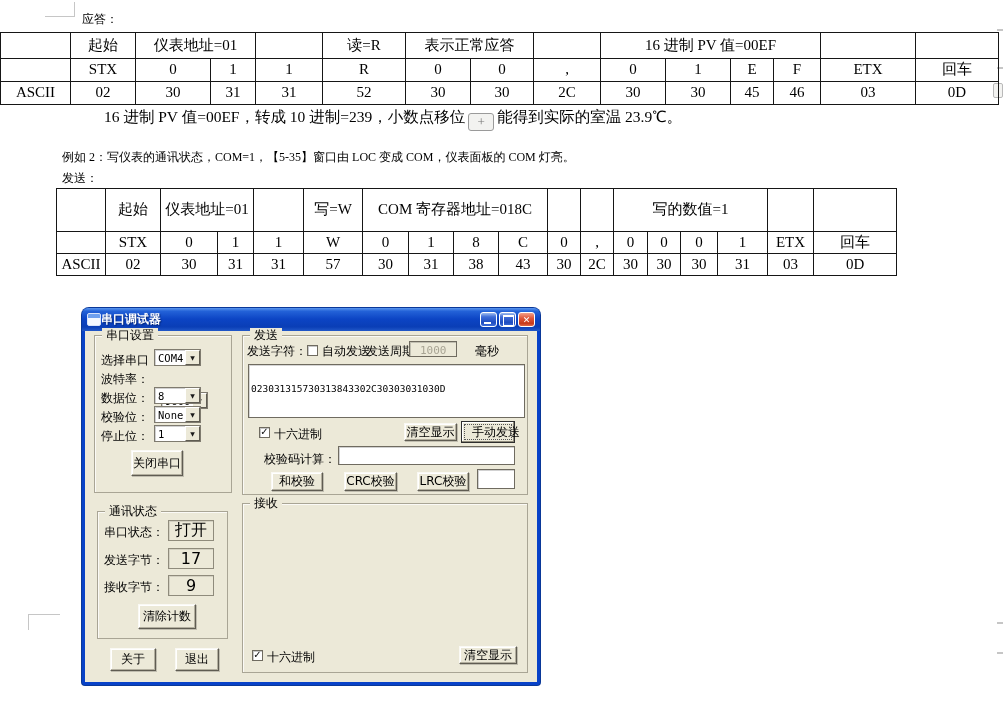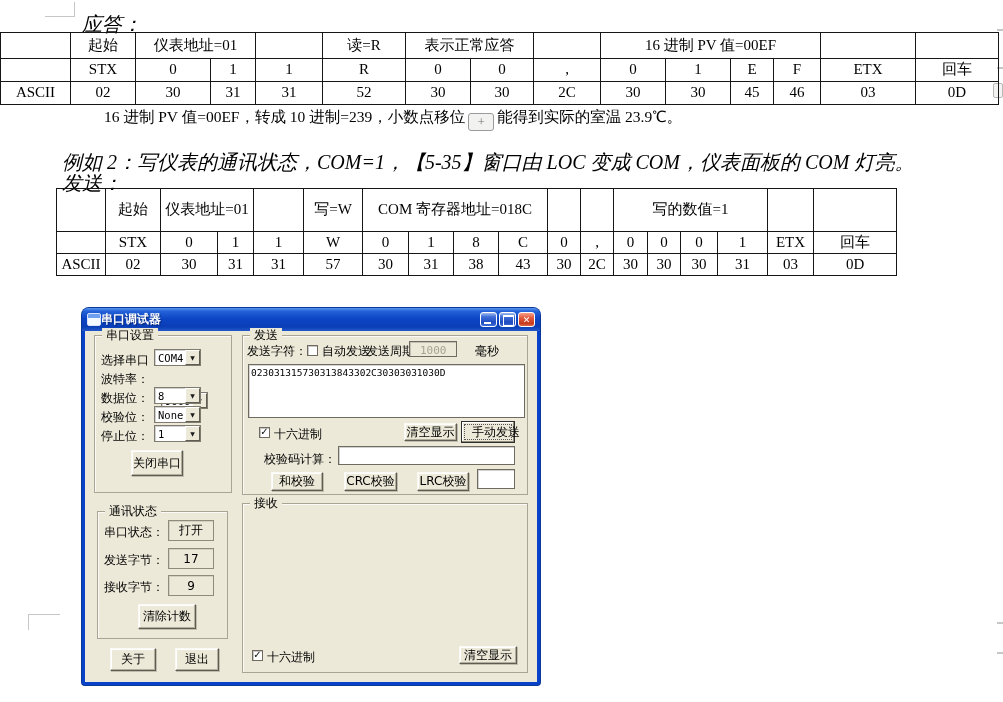--- a/index.html
+++ b/index.html
@@ -1,21 +1,21 @@
 <!DOCTYPE html>
 <html><head>
 <meta charset="utf-8">
 <style>
   * { margin:0; padding:0; box-sizing:border-box; }
   body { background:#fff; }
   .page { position:relative; width:1003px; height:702px; background:#ffffff; overflow:hidden;
           font-family:"Liberation Serif", serif; color:#000; }
 
   
-  .doc-line { position:absolute; font-size:20px; white-space:nowrap;font-style:italic; }
+  .doc-line { position:absolute; font-size:12px; white-space:nowrap; }
   .note-line { position:absolute; font-size:15.5px; white-space:nowrap; }
   .plusbox { display:inline-block; width:26px; height:18px; border:1px solid #9a9a9a; border-radius:3px;
              background:#f2f2f0; color:#777; text-align:center; font-size:13px; line-height:16px;
              vertical-align:-4px; margin:0 3px; }
 
   table.doc-table { position:absolute; border-collapse:collapse; table-layout:fixed;
                     font-family:"Liberation Serif", serif; }
   table.doc-table td { border:1.5px solid #161616; text-align:center; vertical-align:middle;
                        font-size:15px; padding:0; overflow:hidden; line-height:1.15; }
 
@@ -58,37 +58,37 @@
                  border:1px solid; border-color:#fff #5F5C52 #5F5C52 #fff;
                  display:flex; align-items:center; justify-content:center; font-size:6px; color:#1a1a1a; }
 
   .btn { position:absolute; background:#ECE9D8; border:1px solid; border-color:#FAF9F4 #5F5C52 #5F5C52 #FAF9F4;
          box-shadow:inset -1px -1px 0 #B3AF9F, inset 1px 1px 0 #fff, 1px 1px 0 rgba(60,60,50,.25);
          font-size:12px; display:flex; align-items:center; justify-content:center; white-space:nowrap; }
   .btn.primary { border:1px solid #2E2E2E; outline:1px dotted #555; outline-offset:-4px;
                  box-shadow:inset -1px -1px 0 #8F8B7C, inset 1px 1px 0 #fff;padding-left:16px; }
 
   .stat { position:absolute; width:46px; height:21px; border:1px solid #8F8B7C; background:#ECE9D8;
-          font-size:12px; display:flex; align-items:center; justify-content:center;
+          font-size:16px; display:flex; align-items:center; justify-content:center;
           box-shadow:inset 1px 1px 0 rgba(0,0,0,.10); }
 
   .cb { position:absolute; width:11px; height:11px; background:#fff; border:1px solid #6F6B60;
         box-shadow:inset 1px 1px 0 rgba(0,0,0,.22); display:flex; align-items:center; justify-content:center; }
   .cb .cbmark { font-size:10px; line-height:1; color:#0a0a0a; margin-top:-1px; }
 
   .field { position:absolute; background:#fff; border:1px solid #6F6B60;
            box-shadow:inset 1px 1px 0 rgba(0,0,0,.18); }
   .field.disabled { background:#ECE9D8; color:#A8A494; }
   .field .fval { position:absolute; left:4px; top:2px; font-size:11px; font-family:"DejaVu Sans Mono", monospace; }
   .field.disabled .fval { color:#A8A494; left:10px; }
 
   .ta { position:absolute; background:#fff; border:1px solid #6F6B60;
         box-shadow:inset 1px 1px 0 rgba(0,0,0,.16);
         font-family:"DejaVu Sans Mono", monospace; font-size:9.5px; line-height:12px;
-        padding:2px 2px; white-space:pre-wrap; word-break:break-all; color:#000; }
+        padding:18px 2px; white-space:pre-wrap; word-break:break-all; color:#000; }
 </style>
 </head>
 <body>
 
 <div class="page">
 
   <div class="mark" style="left:74px; top:2px; width:1px; height:15px;"></div>
   <div class="mark" style="left:45px; top:16px; width:30px; height:1px;"></div>
   <div class="mark" style="left:28px; top:614px; width:32px; height:1px;"></div>
   <div class="mark" style="left:28px; top:614px; width:1px; height:16px;"></div>

